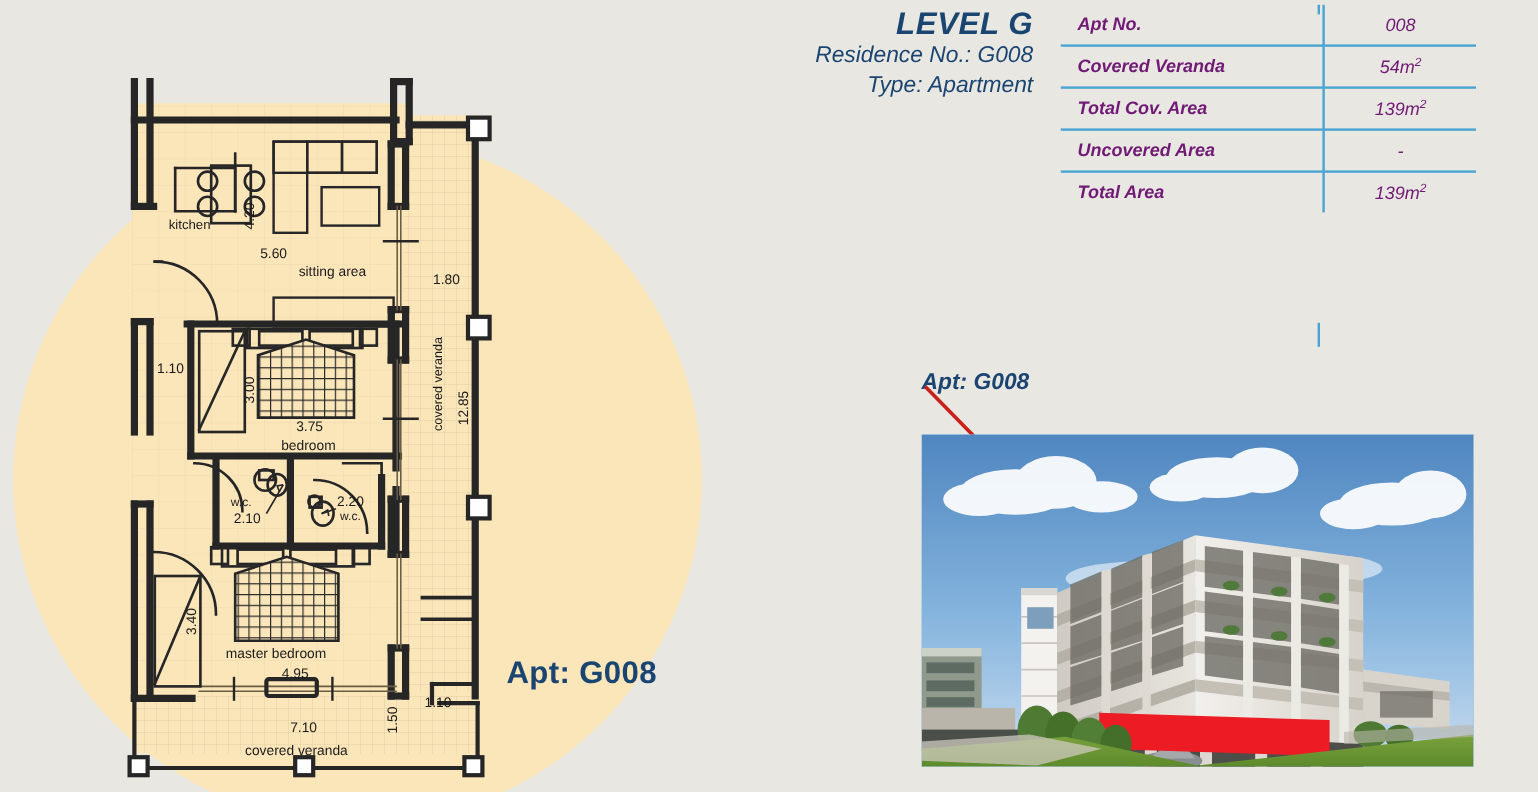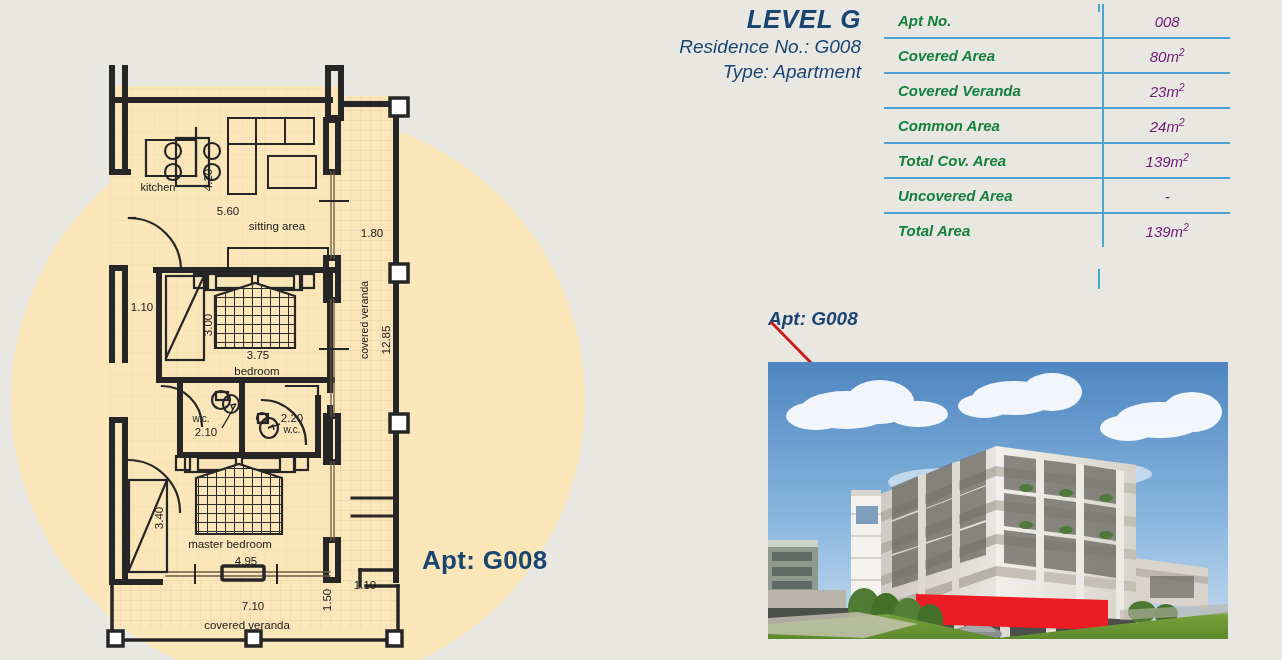--- a/index.html
+++ b/index.html
@@ -46,21 +46,21 @@
   }
   #spec-table td{
     border-bottom:2px solid #4ba3d3;
     height:33px;
     font-size:15px;
     vertical-align:middle;
     padding:0;
   }
   #spec-table tr:last-child td{border-bottom:none;}
   #spec-table td.k{
-    font-weight:bold;color:#15803d;padding-left:14px;
+    font-weight:bold;color:#701a75;padding-left:14px;
     border-right:2px solid #4ba3d3;width:214px;
   }
   #spec-table td.v{
     text-align:center;color:#701a75;font-weight:normal;width:132px;
   }
   #tbl-vline-top,#tbl-vline-bot{
     position:absolute;left:477px;width:2px;background:#4ba3d3;
   }
   #tbl-vline-top{top:4px;height:8px;}
   #tbl-vline-bot{top:269px;height:20px;}
@@ -355,30 +355,22 @@
     <div id="tbl-vline-top"></div>
     <div id="tbl-vline-bot"></div>
 
     <table id="spec-table">
       <tbody>
         <tr>
           <td class="k">Apt No.</td>
           <td class="v"><span>008</span><span class="sup"></span></td>
         </tr>
         <tr>
-          <td class="k">Covered Area</td>
-          <td class="v"><span>80m</span><span class="sup">2</span></td>
-        </tr>
-        <tr>
           <td class="k">Covered Veranda</td>
-          <td class="v"><span>23m</span><span class="sup">2</span></td>
-        </tr>
-        <tr>
-          <td class="k">Common Area</td>
-          <td class="v"><span>24m</span><span class="sup">2</span></td>
+          <td class="v"><span>54m</span><span class="sup">2</span></td>
         </tr>
         <tr>
           <td class="k">Total Cov. Area</td>
           <td class="v"><span>139m</span><span class="sup">2</span></td>
         </tr>
         <tr>
           <td class="k">Uncovered Area</td>
           <td class="v"><span>-</span><span class="sup"></span></td>
         </tr>
         <tr>

